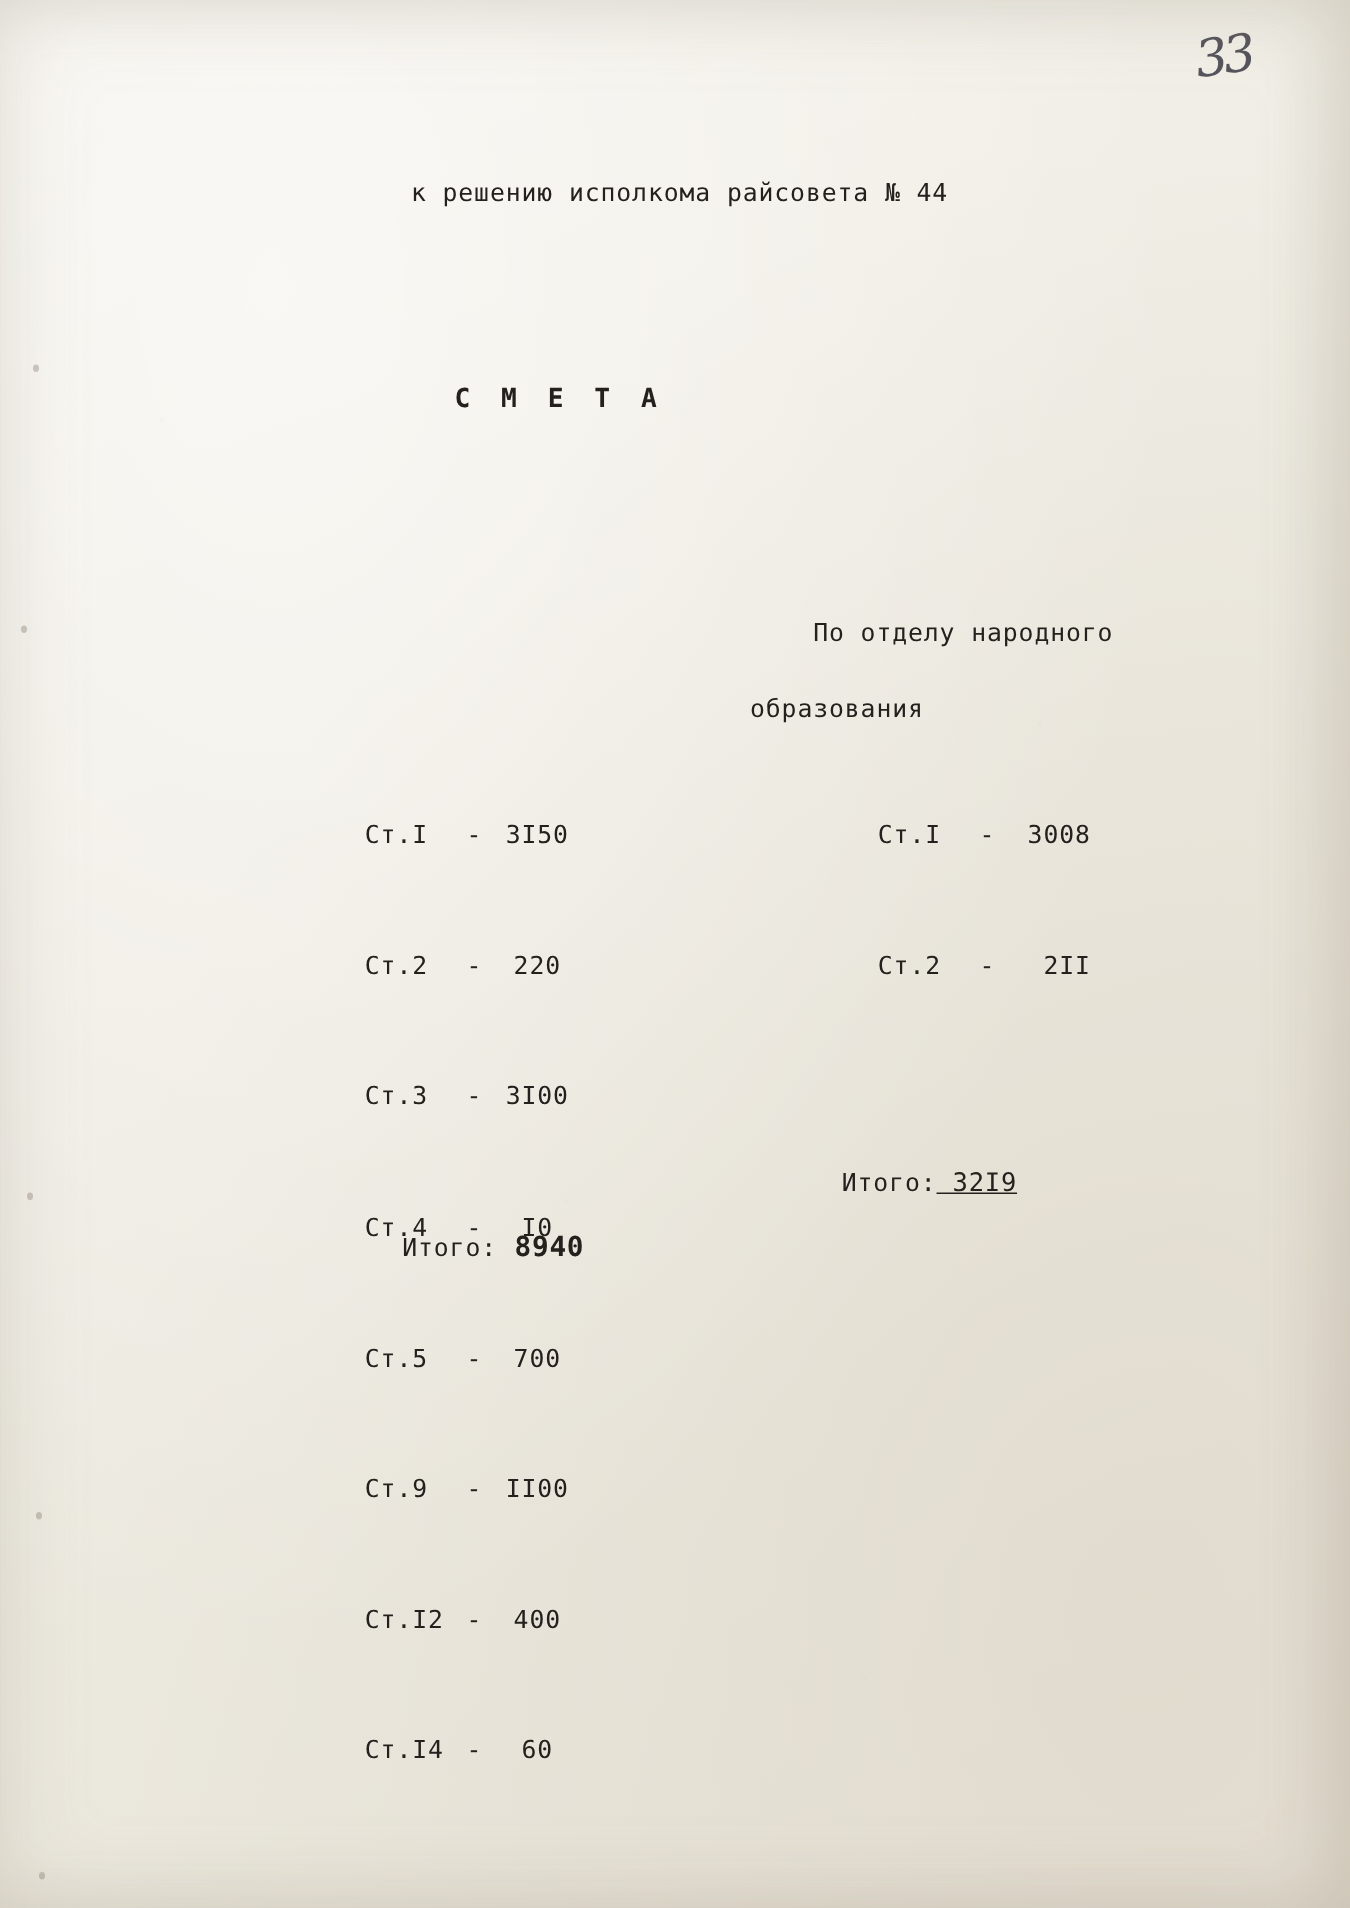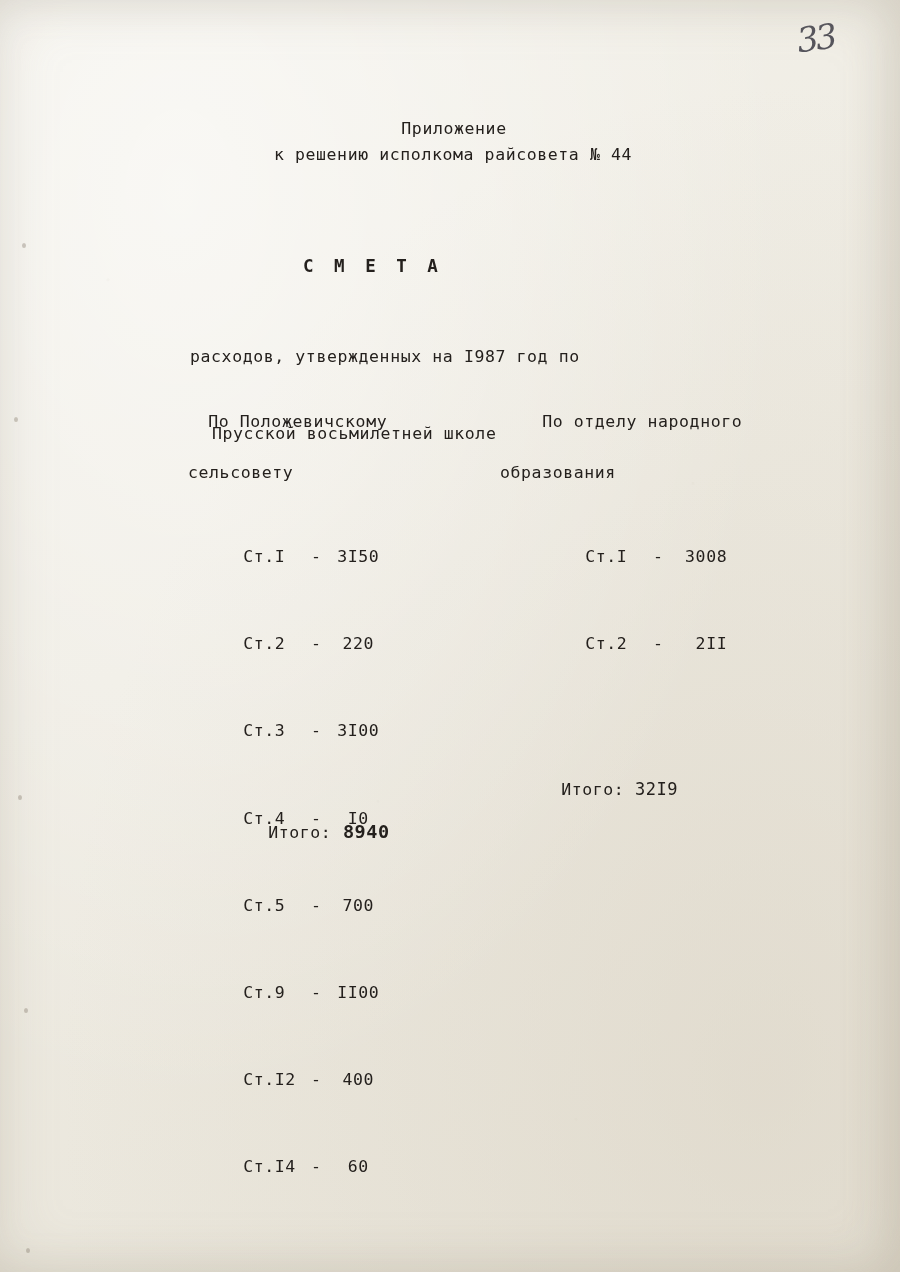--- a/index.html
+++ b/index.html
@@ -144,20 +144,21 @@
     left: 226px;
   }
   .total-left .num, .grand-total .num {
     font-size: 18.5px;
     font-weight: 700;
     letter-spacing: 0.5px;
   }
   .total-right .num {
     font-size: 17px;
     letter-spacing: 0.5px;
+    text-decoration: underline;
   }
 
   .speck {
     position: absolute;
     width: 4px;
     height: 5px;
     background: rgba(120,110,95,0.35);
     border-radius: 50%;
     pointer-events: none;
   }
@@ -170,35 +171,26 @@
 
   <span class="speck" style="top:243px;left:22px;"></span>
   <span class="speck" style="top:417px;left:14px;"></span>
   <span class="speck" style="top:795px;left:18px;"></span>
   <span class="speck" style="top:1008px;left:24px;"></span>
   <span class="speck" style="top:1248px;left:26px;"></span>
 
   <div class="folio">33</div>
 
   <div class="header-block">
-    <span class="tw hdr1">Приложение</span>
     <span class="tw hdr2">к решению исполкома райсовета № 44</span>
   </div>
 
   <div class="tw title">С М Е Т А</div>
 
-  <div class="tw subtitle">
-    <span class="line line1">расходов, утвержденных на I987 год по</span>
-    <span class="line line2">Прусской восьмилетней школе</span>
-  </div>
-
-  <div class="tw col-left-head">
-    <span>По Положевичскому</span>
-    <span class="line2">сельсовету</span>
-  </div>
+
 
   <div class="tw col-right-head">
     <span>По отделу народного</span>
     <span class="line2">образования</span>
   </div>
 
   <div class="tw rows-left">
     <span class="row">
       <span class="label">Ст.I</span><span class="dash">-</span><span class="val">3I50</span>
     </span>

